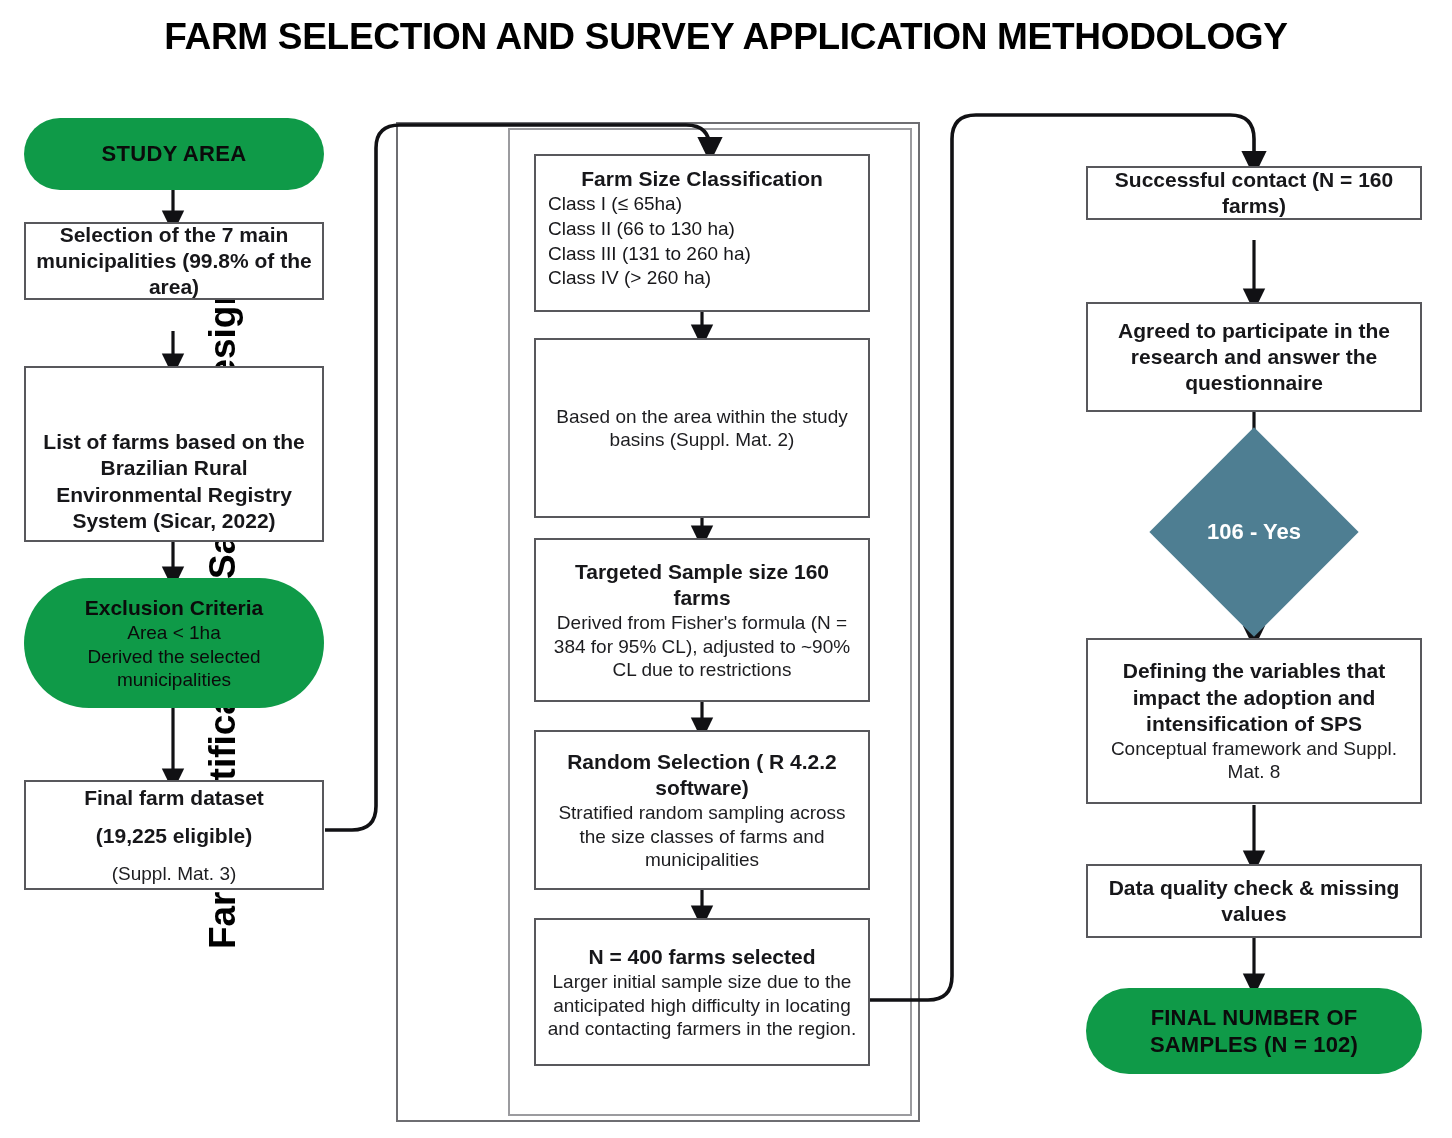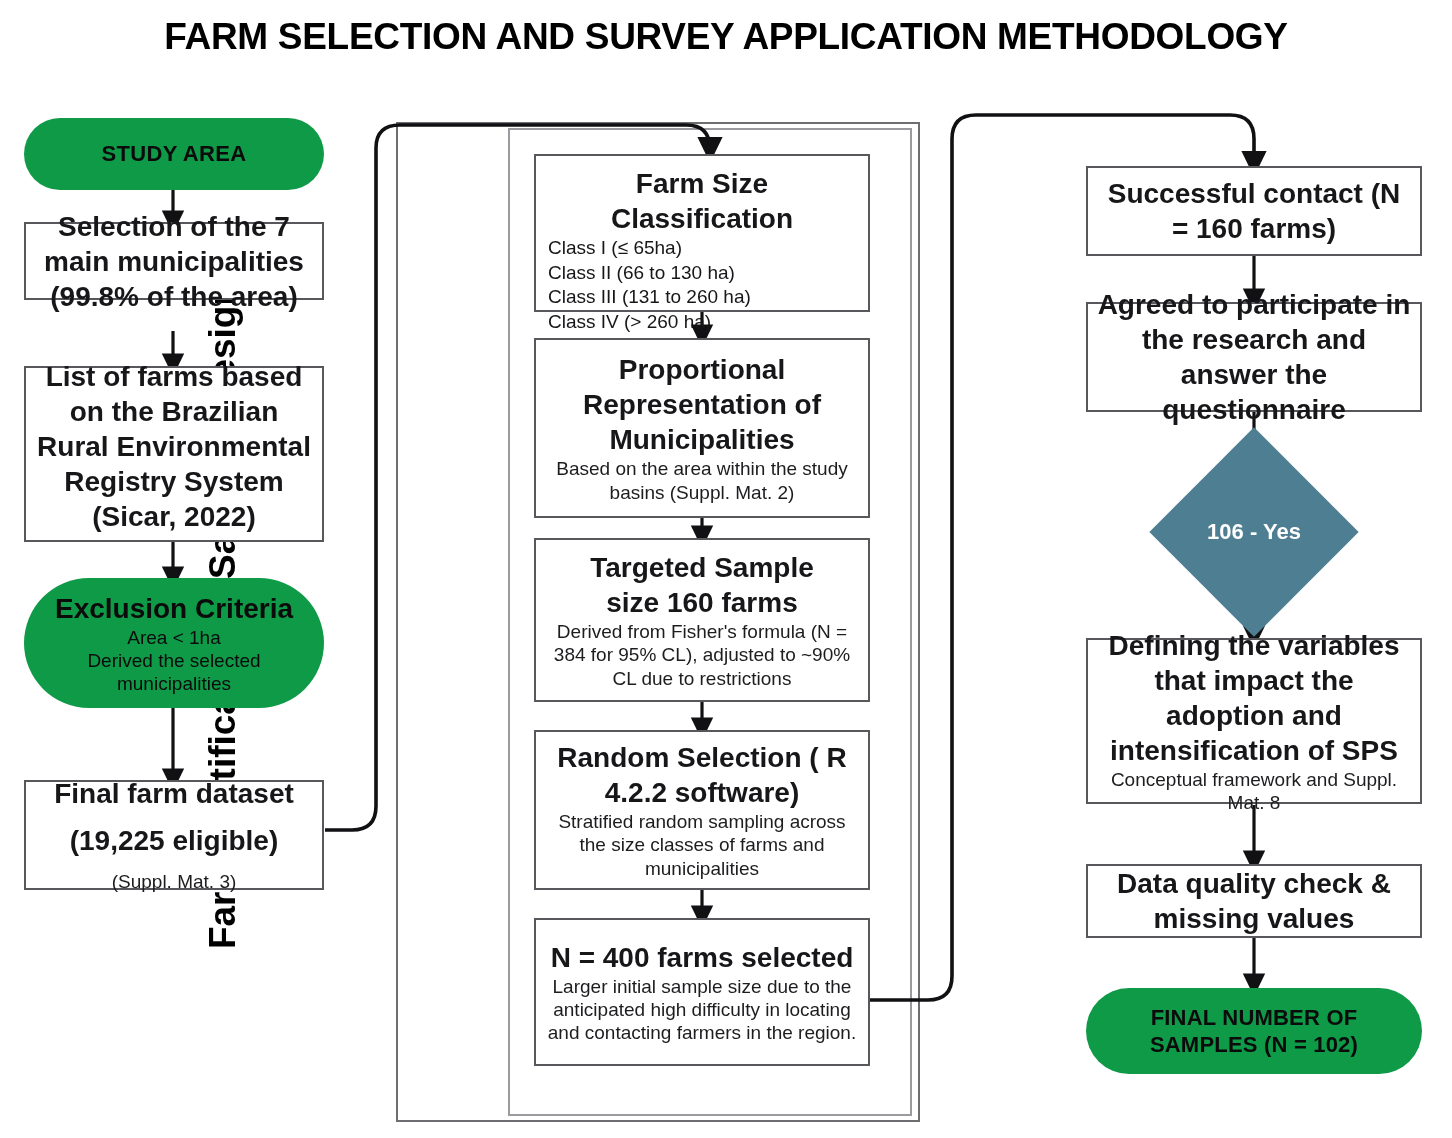--- a/index.html
+++ b/index.html
@@ -38,21 +38,21 @@
     box-sizing: border-box;
     display: flex;
     flex-direction: column;
     align-items: center;
     justify-content: center;
     text-align: center;
     padding: 6px 8px;
   }
   .node .hd {
     font-weight: 700;
-    font-size: 28px;
+    font-size: 21px;
     line-height: 1.25;
   }
   .node .sub {
     font-weight: 400;
     font-size: 19px;
     line-height: 1.22;
     color: #1d1d20;
   }
 
   .rect {
@@ -206,40 +206,39 @@
     <div class="hd">Farm Size Classification</div>
     <div class="list">
       <div>Class I (≤ 65ha)</div>
       <div>Class II (66 to 130 ha)</div>
       <div>Class III (131 to 260 ha)</div>
       <div>Class IV (&gt; 260 ha)</div>
     </div>
   </div>
 
   <div class="node rect" style="left:534px; top:338px; width:336px; height:180px;">
-    <div class="hd" style="max-width:250px;">Proportional Representation of Municipalities</div>
     <div class="sub">Based on the area within the study basins (Suppl. Mat. 2)</div>
   </div>
 
   <div class="node rect" style="left:534px; top:538px; width:336px; height:164px;">
     <div class="hd" style="max-width:280px;">Targeted Sample size 160 farms</div>
     <div class="sub">Derived from Fisher's formula (N = 384 for 95% CL), adjusted to ~90% CL due to restrictions</div>
   </div>
 
   <div class="node rect" style="left:534px; top:730px; width:336px; height:160px;">
     <div class="hd">Random Selection ( R 4.2.2 software)</div>
     <div class="sub">Stratified random sampling across the size classes of farms and municipalities</div>
   </div>
 
   <div class="node rect" style="left:534px; top:918px; width:336px; height:148px;">
     <div class="hd">N = 400 farms selected</div>
     <div class="sub">Larger initial sample size due to the anticipated high difficulty in locating and contacting farmers in the region.</div>
   </div>
 
-  <div class="node rect" style="left:1086px; top:166px; width:336px; height:90px;">
+  <div class="node rect" style="left:1086px; top:166px; width:336px; height:54px;">
     <div class="hd">Successful contact (N = 160 farms)</div>
   </div>
 
   <div class="node rect" style="left:1086px; top:302px; width:336px; height:110px;">
     <div class="hd">Agreed to participate in the research and answer the questionnaire</div>
   </div>
 
   <div class="diamond" style="left:1180px; top:458px; width:148px; height:148px;">
     <div class="dshape"></div>
     <div class="dlabel">106 - Yes</div>

